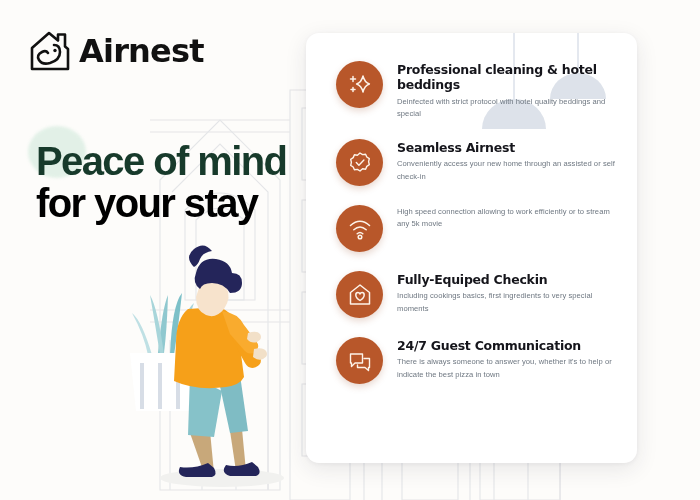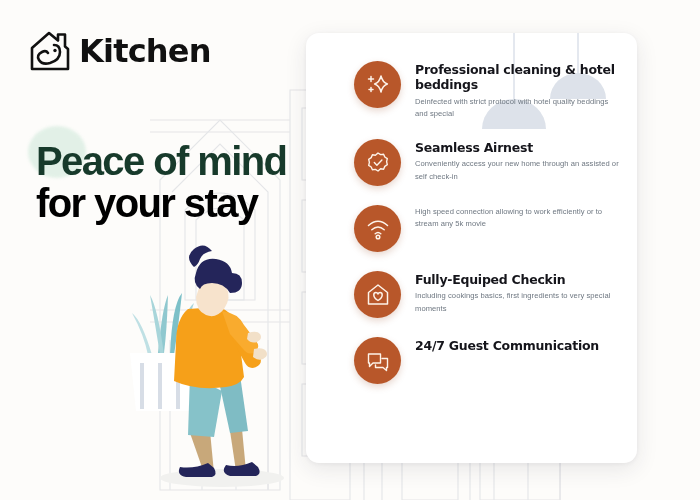--- a/index.html
+++ b/index.html
@@ -106,21 +106,21 @@
   }
   .feature-list {
     position: relative;
     padding: 26px 0 0 0;
     z-index: 2;
   }
   .feature {
     display: flex;
     align-items: flex-start;
     gap: 14px;
-    padding: 0 18px 0 48px;
+    padding: 0 18px 0 30px;
     margin-bottom: 17px;
     position: relative;
   }
   .feature:last-child { margin-bottom: 16px; }
   .icon-circle {
     flex: 0 0 auto;
     width: 47px;
     height: 47px;
     border-radius: 50%;
     background: #b8572a;
@@ -189,21 +189,21 @@
   <div class="green-blob"></div>
 
   <div class="logo">
     <svg class="logo-mark" viewBox="0 0 44 46">
       <g fill="none" stroke="#111111" stroke-width="2.6" stroke-linejoin="round" stroke-linecap="round">
         <path d="M4,20 L21,5 L30,12.5 L30,6.5 L37,6.5 L37,18.5 L40,21 L40,41 L4,41 Z"></path>
         <path d="M26,17 q6,0 6,7 q0,8 -10,11 q-8,2 -11,-3 q-3,-5 3,-8 q4,-2 6,1"></path>
       </g>
       <circle cx="27" cy="22.5" r="1.7" fill="#111111"></circle>
     </svg>
-    <div class="logo-text">Kitchen</div>
+    <div class="logo-text">Airnest</div>
   </div>
 
   <div class="headline">
     <span class="l1">Peace of mind</span>
     <span class="l2">for your stay</span>
   </div>
 
   <svg class="illustration" viewBox="0 0 200 258">
     <ellipse cx="104" cy="243" rx="62" ry="9" fill="#f1f1ef"></ellipse>
 
@@ -303,19 +303,20 @@
 
       <div class="feature">
         <div class="icon-circle">
           <svg width="26" height="26" viewBox="0 0 26 26" fill="none" stroke="#fdf3e9" stroke-width="1.4" stroke-linejoin="round" stroke-linecap="round">
             <path d="M3.5,6 L15.5,6 L15.5,15 L8,15 L4.5,18.5 L4.5,15 L3.5,15 Z"></path>
             <path d="M10.5,17 L10.5,19.5 L18,19.5 L21.5,22.5 L21.5,19.5 L22.5,19.5 L22.5,10.5 L17,10.5"></path>
           </svg>
         </div>
         <div class="feature-text">
           <div class="feature-title">24/7 Guest Communication</div>
+          <div class="feature-desc">There is always someone to answer you, whether it's to help or indicate the best pizza in town</div>
         </div>
       </div>
 
     </div>
   </div>
 
 </div>
 
 </body></html>

